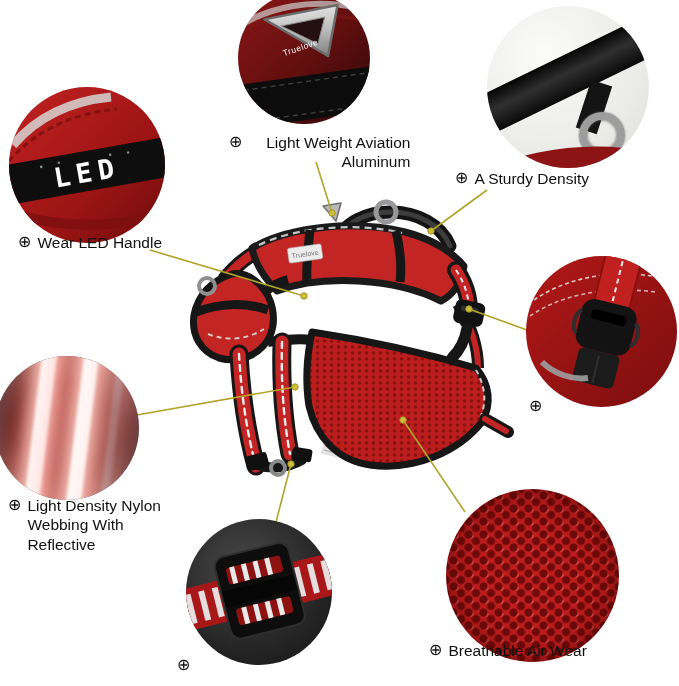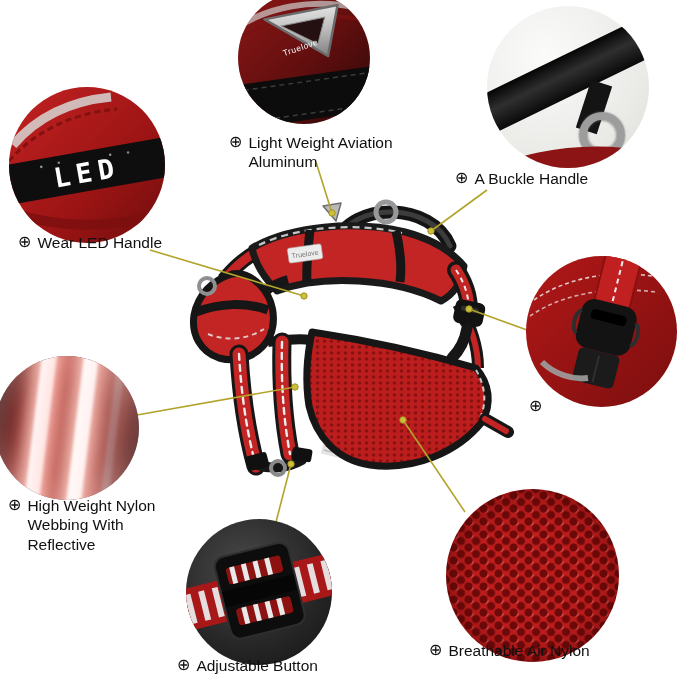--- a/index.html
+++ b/index.html
@@ -294,45 +294,44 @@
         <rect x="36" y="64" width="76" height="16" fill="#060606"></rect>
         <rect x="36" y="30" width="76" height="84" rx="10" fill="none" stroke="#2e2e2e" stroke-width="2"></rect>
       </g>
     </svg>
   </div>
 
   <div class="photo photo-mesh" style="left:446px; top:489px; width:173px; height:173px;"></div>
 
   <div class="callout-label" style="left:229px; top:133px;">
     <span class="plus">⊕</span>
-    <span class="label-text" style="max-width:162px;">Light Weight Aviation Aluminum</span>
+    <span class="label-text" style="max-width:162px;text-align:right;">Light Weight Aviation Aluminum</span>
   </div>
 
   <div class="callout-label" style="left:455px; top:169px;">
     <span class="plus">⊕</span>
-    <span class="label-text">A Buckle Handle</span>
+    <span class="label-text">A Sturdy Density</span>
   </div>
 
   <div class="callout-label" style="left:18px; top:233px;">
     <span class="plus">⊕</span>
     <span class="label-text">Wear LED Handle</span>
   </div>
 
   <div class="callout-label" style="left:529px; top:397px;">
     <span class="plus">⊕</span>
   </div>
 
   <div class="callout-label" style="left:8px; top:496px;">
     <span class="plus">⊕</span>
-    <span class="label-text" style="max-width:142px;">High Weight Nylon Webbing With Reflective</span>
+    <span class="label-text" style="max-width:142px;">Light Density Nylon Webbing With Reflective</span>
   </div>
 
   <div class="callout-label" style="left:177px; top:656px;">
     <span class="plus">⊕</span>
-    <span class="label-text">Adjustable Button</span>
   </div>
 
   <div class="callout-label" style="left:429px; top:641px;">
     <span class="plus">⊕</span>
-    <span class="label-text">Breathable Air Nylon</span>
+    <span class="label-text">Breathable Air Wear</span>
   </div>
 
 </div>
 
 </body></html>

